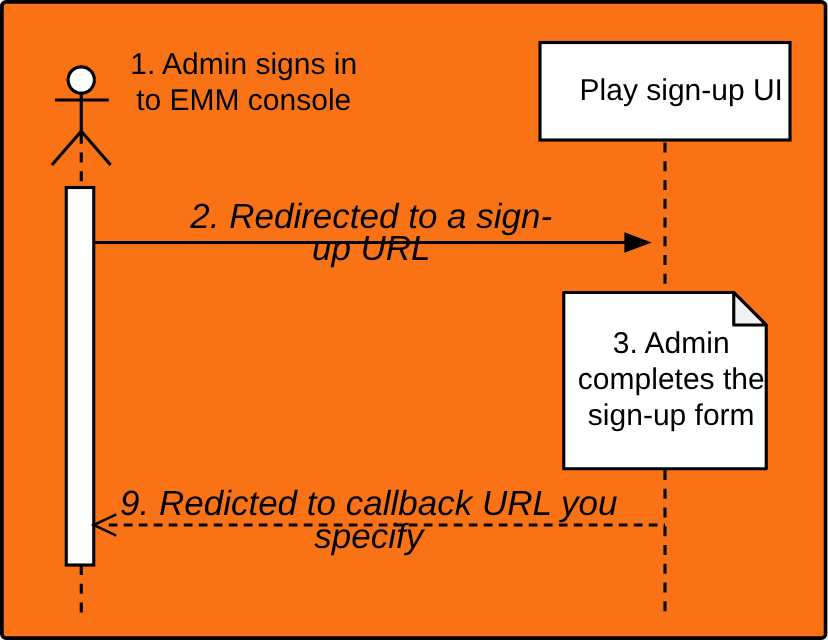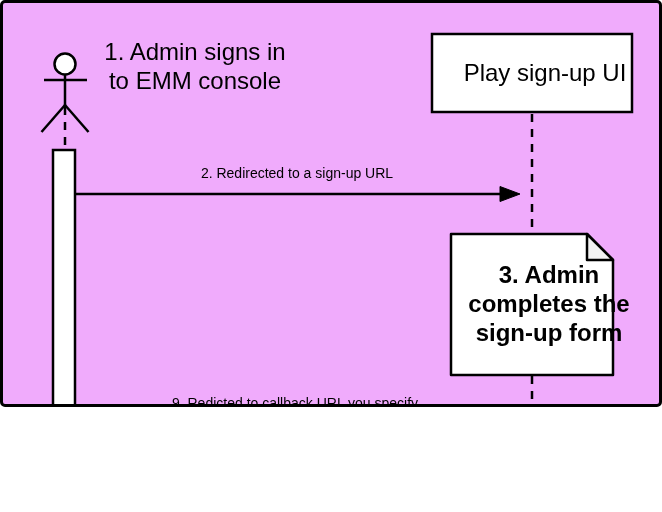--- a/index.html
+++ b/index.html
@@ -4,22 +4,22 @@
 <style>
   html, body {
     margin: 0;
     padding: 0;
     background: #ffffff;
     font-family: "Liberation Sans", "DejaVu Sans", sans-serif;
   }
   .canvas {
     position: relative;
     width: 662px;
-    height: 407px;
-    background: #f0abfc;
+    height: 512px;
+    background: #f97316;
     box-sizing: border-box;
     border: 3px solid #000000;
     border-radius: 5px;
     overflow: hidden;
     padding-left: 43px;
   }
   .diagram-svg {
     position: absolute;
     left: 0;
     top: 0;
@@ -30,33 +30,34 @@
     position: absolute;
     color: #000000;
     text-align: center;
     white-space: pre-line;
   }
   .node-label {
     font-size: 24px;
     line-height: 28.8px;
   }
   .edge-label {
-    font-size: 14px;
+    font-size: 28px;
     line-height: 26px;
+    font-style: italic;
   }
   .flex-center {
     display: flex;
     align-items: center;
     justify-content: center;
     margin-left: 13px;
   }
   .step1-label  { left: 82px;  top: 35px;  width: 220px; }
   .box-label    { left: 429px; top: 31px;  width: 200px; height: 78px; }
   .msg2-label   { left: 134px; top: 157px; width: 320px; }
-  .note-label   { left: 452px; top: 231px; width: 162px; height: 141px; font-weight: bold; }
+  .note-label   { left: 440px; top: 231px; width: 162px; height: 141px; }
   .msg4-label   { left: 92px;  top: 387px; width: 400px; }
 </style>
 </head>
 <body>
 
 <div class="canvas">
 
   <svg class="diagram-svg" viewBox="0 0 662 512">
 
     <g stroke="#000000" stroke-width="2.5" fill="none">

